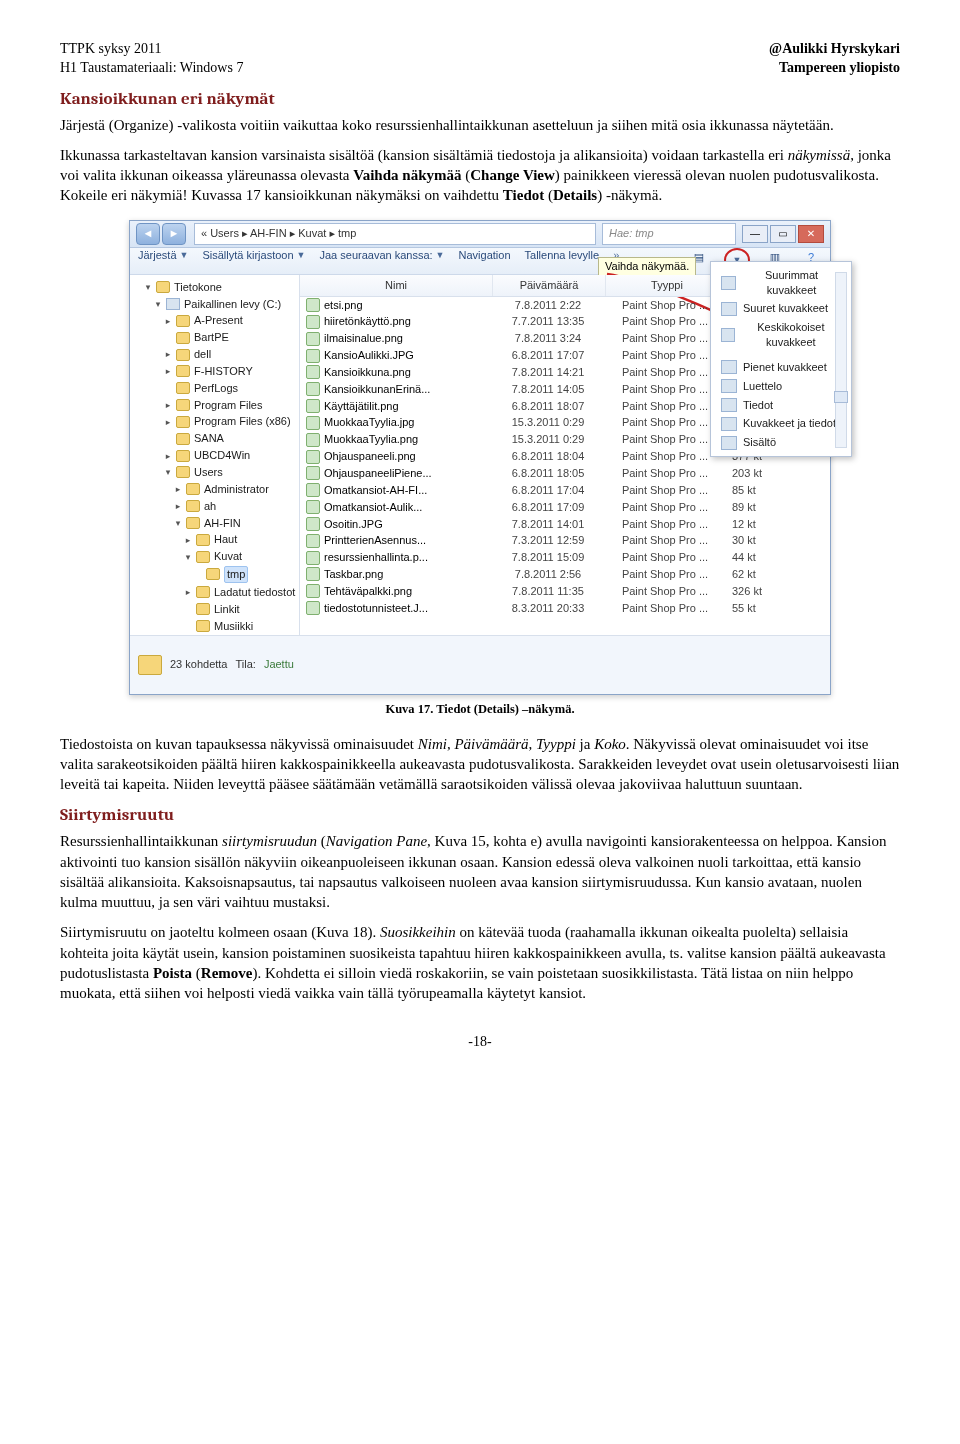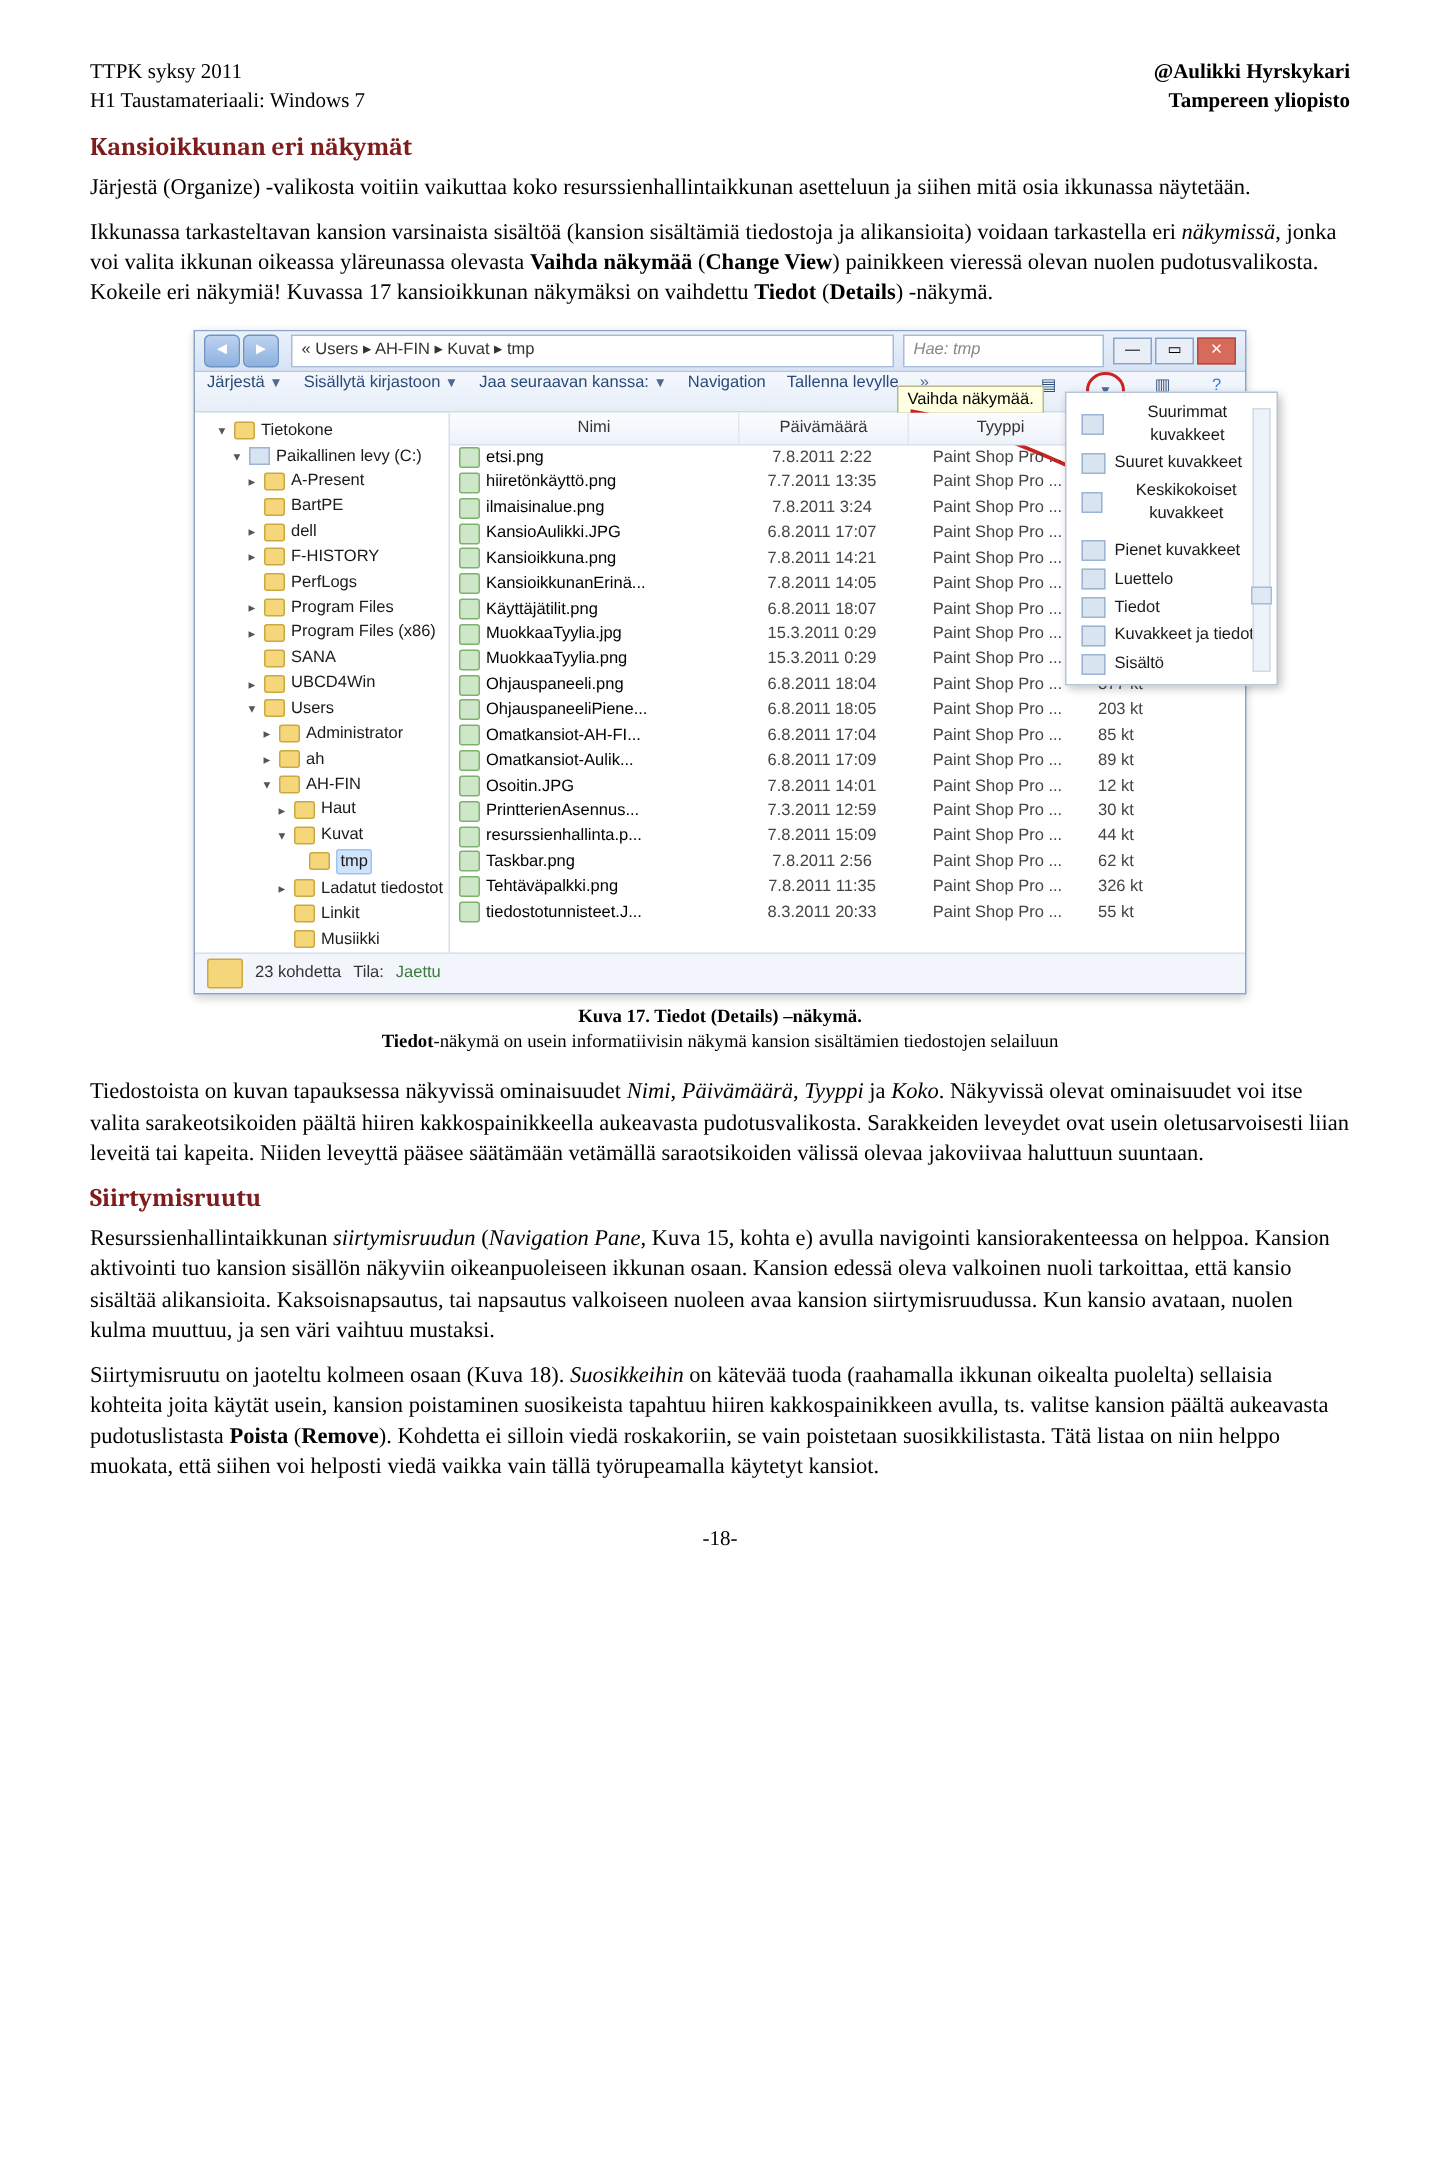--- a/index.html
+++ b/index.html
@@ -103,21 +103,21 @@
   .rows { }
   .row { display:flex; font-size:11px; }
   .row div { padding:1px 6px; }
   .row .c1{width:180px; display:flex; align-items:center; gap:4px;}
   .row .c2{width:100px; color:#444;}
   .row .c3{width:110px; color:#444;}
   .row .c4{width:55px; text-align:left; color:#444;}
   .ficon { width:12px; height:12px; background:#cfe7c9; border:1px solid #7fb06f; display:inline-block; border-radius:2px;}
   .statusbar {
     height:26px; border-top:1px solid #d8e0ec; background:#f2f6fc;
-    display:flex; align-items:center; padding:0 8px; gap:8px; color:#333;
+    display:flex; align-items:center; padding:16px 8px; gap:8px; color:#333;
   }
   .statusbar .foldbig { width:22px; height:18px; background:#f6d67a; border:1px solid #caa93e; border-radius:2px;}
   .statusbar .sharetag { color:#3a7a3a; }
   .popup {
     position:absolute; top: 40px; left: 580px;
     width: 140px; background:#fff; border:1px solid #b6c4d9;
     box-shadow: 2px 2px 6px rgba(0,0,0,.25);
     padding: 4px 0;
   }
   .popup .pi { display:flex; align-items:center; gap:6px; padding:2px 10px; color:#1a1a1a;}
@@ -545,21 +545,20 @@
             <span class="pic"></span>
             <span>Sisältö</span>
           </div>
         </div>
     </div>
   </div>
 </div>
 
 <div class="caption">
   <span class="title">Kuva 17. Tiedot (Details) –näkymä.</span><br>
-  <span><span class="bold">Tiedot</span>-näkymä on usein informatiivisin näkymä kansion sisältämien tiedostojen selailuun</span>
 </div>
 
 <p>
   <span>Tiedostoista on kuvan tapauksessa näkyvissä ominaisuudet </span><span class="italic">Nimi</span><span>, </span><span class="italic">Päivämäärä</span><span>, </span><span class="italic">Tyyppi</span><span> ja </span><span class="italic">Koko</span><span>. Näkyvissä olevat ominaisuudet voi itse valita sarakeotsikoiden päältä hiiren kakkospainikkeella aukeavasta pudotusvalikosta. Sarakkeiden leveydet ovat usein oletusarvoisesti liian leveitä tai kapeita. Niiden leveyttä pääsee säätämään vetämällä saraotsikoiden välissä olevaa jakoviivaa haluttuun suuntaan.</span>
 </p>
 
 <h2 class="section">Siirtymisruutu</h2>
 
 <p>
   <span>Resurssienhallintaikkunan </span><span class="italic">siirtymisruudun</span><span> (</span><span class="italic">Navigation Pane</span><span>, Kuva 15, kohta e) avulla navigointi kansiorakenteessa on helppoa. Kansion aktivointi tuo kansion sisällön näkyviin oikeanpuoleiseen ikkunan osaan. Kansion edessä oleva valkoinen nuoli tarkoittaa, että kansio sisältää alikansioita. Kaksoisnapsautus, tai napsautus valkoiseen nuoleen avaa kansion siirtymisruudussa. Kun kansio avataan, nuolen kulma muuttuu, ja sen väri vaihtuu mustaksi.</span>

